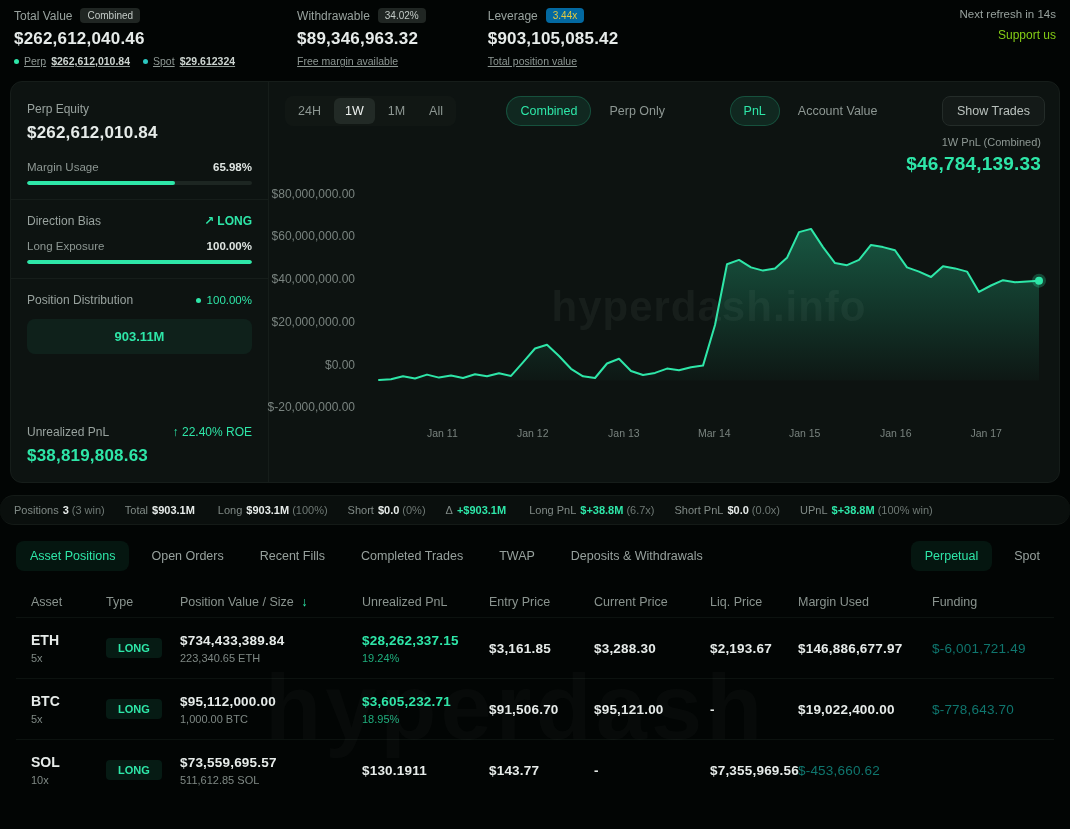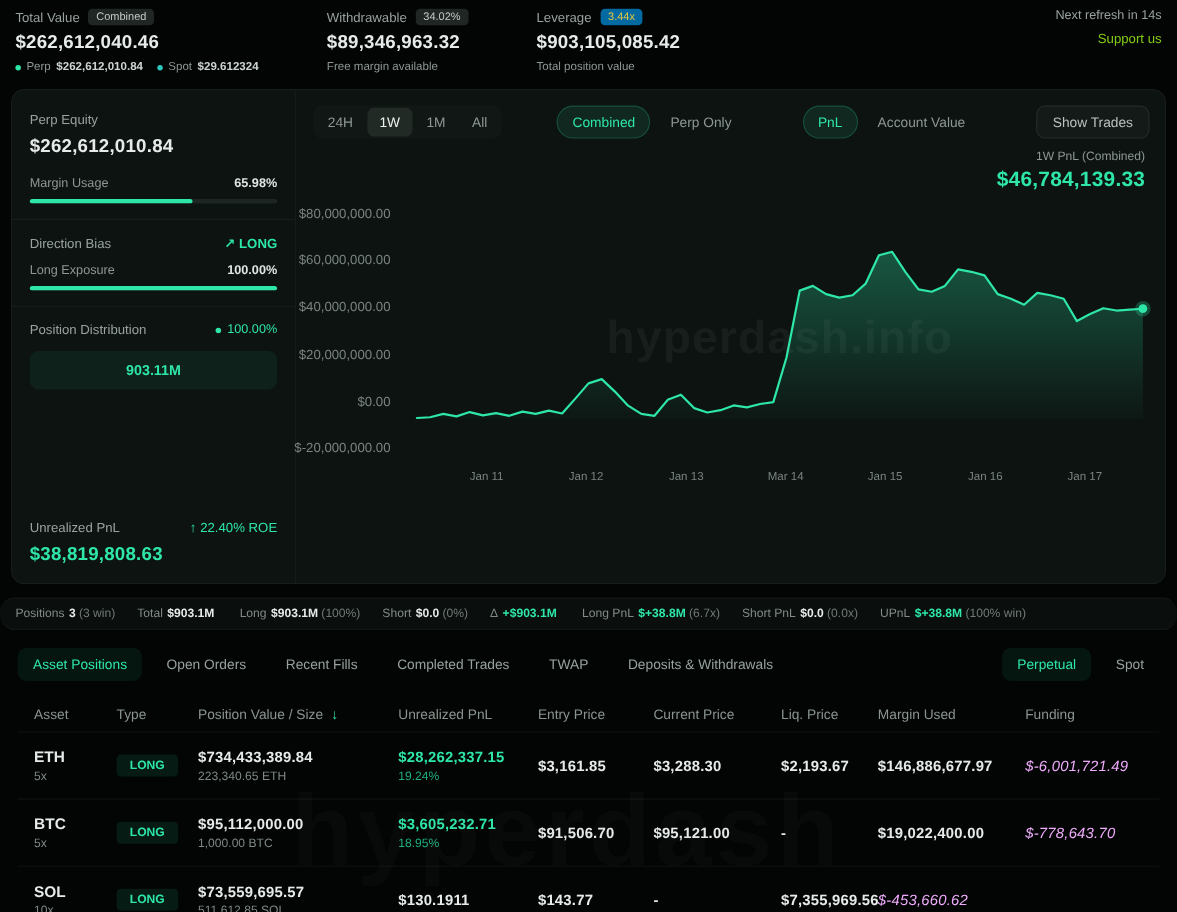--- a/index.html
+++ b/index.html
@@ -8,30 +8,30 @@
   button { font-family:inherit; background:none; border:none; color:inherit; cursor:pointer; }
 
   
   .topbar { display:flex; justify-content:space-between; align-items:flex-start; padding:8px 14px 10px; }
   .topbar-left { display:flex; gap:62px; }
   .stat-top { display:flex; align-items:center; gap:8px; }
   .stat-label { color:#98a29e; font-size:12px; }
   .chip { font-size:10px; padding:2px 7px; border-radius:4px; background:#202623; color:#c2cac6; }
   .chip-yellow { background:#0369a1; color:#e3c93f; }
   .stat-value { font-size:17px; font-weight:bold; margin-top:6px; letter-spacing:0.2px; }
-  .stat-sub { margin-top:6px; font-size:10.5px; color:#8d9793; display:flex; align-items:center; gap:5px; }
+  .stat-sub { margin-top:6px; font-size:10.5px; color:#8d9793; display:flex; align-items:center; gap:5px;text-decoration:underline; }
   .stat-sub .sub-val { color:#cdd5d1; font-weight:bold; }
   .dot { width:5px; height:5px; border-radius:50%; background:#2ee6a8; display:inline-block; }
   .dot.teal { background:#2bc7c0; margin-left:8px; }
   .topbar-right { text-align:right; }
   .refresh-text { color:#98a29e; font-size:11.5px; }
   .support-link { display:inline-block; color:#84cc16; font-size:12px; margin-top:8px; cursor:pointer; }
 
   
-  .main-card { margin:4px 10px 0; background:#0d1311; border:1px solid #161d1a; border-radius:12px; display:flex; height:450px; overflow:hidden; }
+  .main-card { margin:4px 10px 0; background:#0d1311; border:1px solid #161d1a; border-radius:12px; display:flex; height:402px; overflow:hidden; }
   .panel-left { width:258px; border-right:1px solid #161d1a; padding:20px 16px 16px; display:flex; flex-direction:column; }
   .pl-label { color:#98a29e; font-size:12px; }
   .pl-value { font-size:17px; font-weight:bold; margin-top:7px; letter-spacing:0.2px; }
   .row-between { display:flex; justify-content:space-between; align-items:center; }
   .small-label { color:#8d9793; font-size:11.5px; }
   .small-value { color:#dfe5e2; font-size:11.5px; font-weight:bold; }
   .bar { height:4px; border-radius:2px; background:#1d2622; margin-top:8px; overflow:hidden; }
   .bar-fill { height:100%; background:#2ee6a8; border-radius:2px; }
   .divider { height:1px; background:#161d1a; margin:14px -16px; }
   .green { color:#2ee6a8; }
@@ -87,21 +87,21 @@
   .thead { margin-top:24px; color:#8a948f; font-size:12.5px; padding-bottom:8px; }
   .sort-arrow { color:#2ee6a8; margin-left:4px; }
   .trow { padding-top:14px; padding-bottom:14px; border-top:1px solid rgba(22,29,26,0.55); }
   .asset-name { font-size:14px; font-weight:bold; }
   .asset-lev { font-size:11px; color:#7f8985; margin-top:4px; }
   .long-badge { display:inline-block; background:rgba(46,230,168,0.1); color:#2ee6a8; font-size:11px; font-weight:bold; padding:4px 12px; border-radius:4px; }
   .val { font-size:13.5px; font-weight:bold; letter-spacing:0.2px; }
   .sub { font-size:11px; color:#7f8985; margin-top:4px; }
   .sub.green-dim { color:#1fae7d; }
   .val.green { color:#2ee6a8; }
-  .val.red { color:#f0abfc; font-weight:normal;font-style:italic; }
+  .val.red { color:#0f766e; font-weight:normal; }
   .bottom-watermark { position:absolute; left:265px; top:130px; font-size:92px; font-weight:bold; color:rgba(180,200,192,0.03); letter-spacing:4px; pointer-events:none; }
 </style>
 </head>
 <body>
 
 <header class="topbar">
   <div class="topbar-left">
 
     <div class="stat">
       <div class="stat-top">

